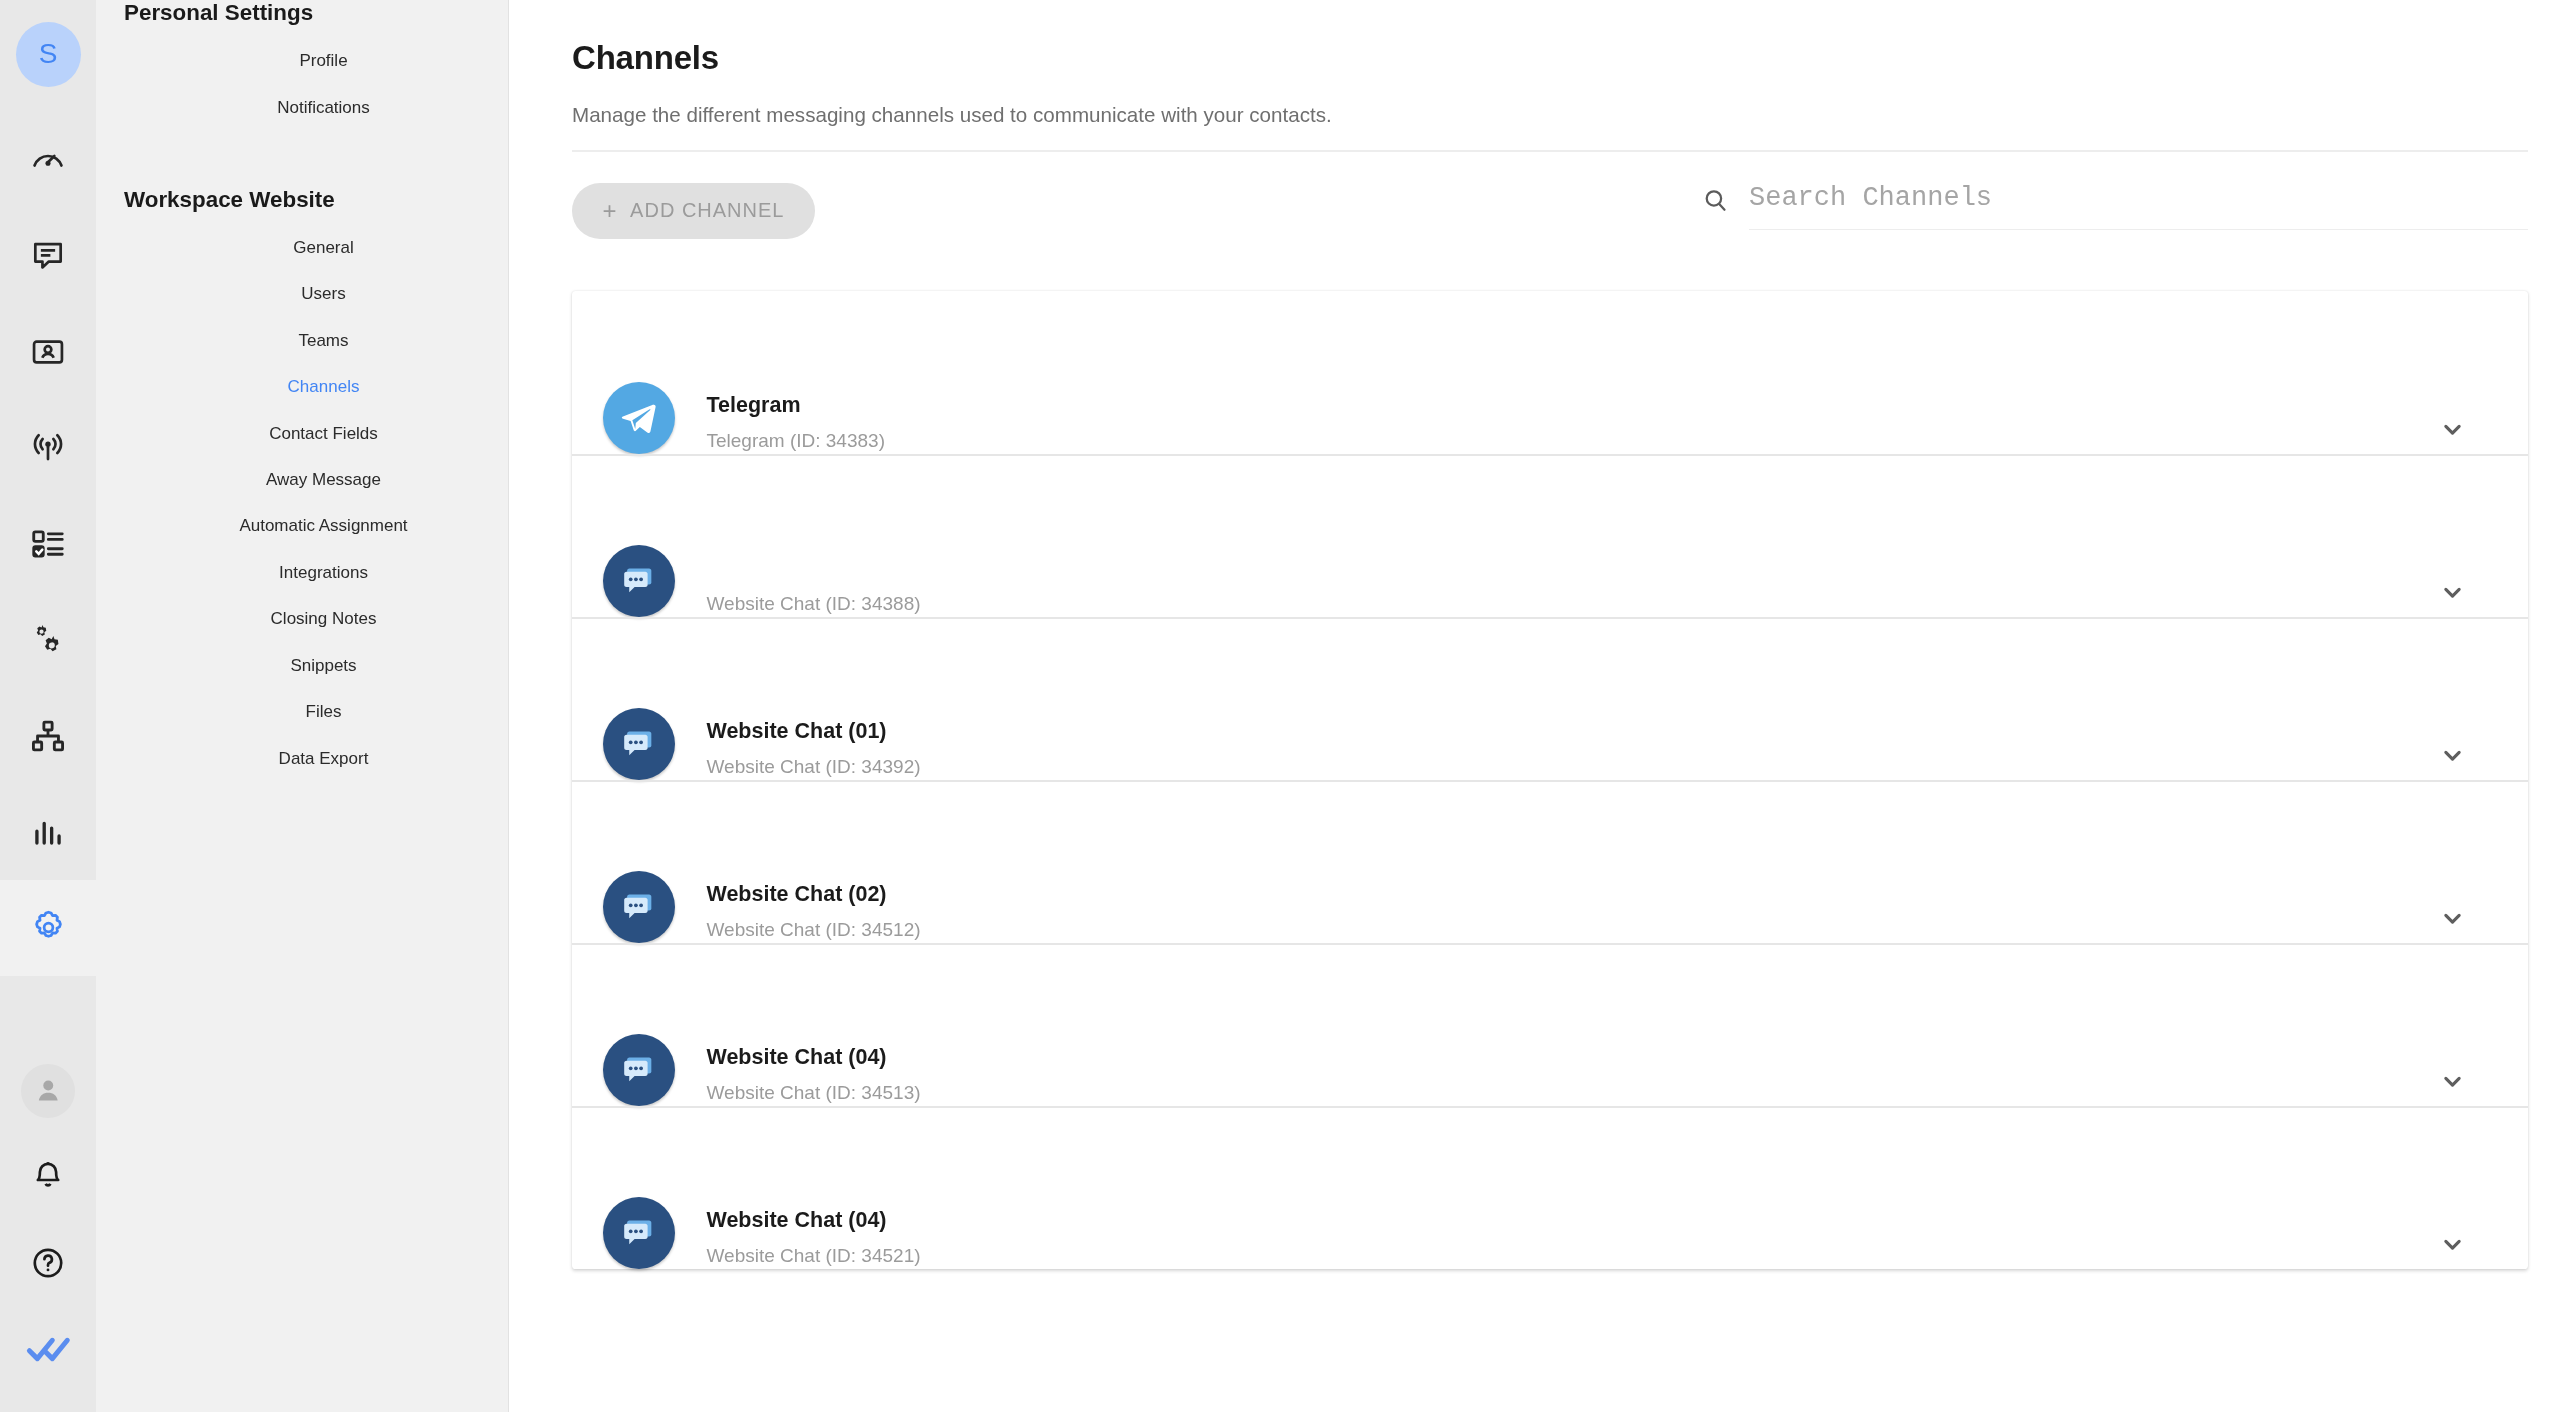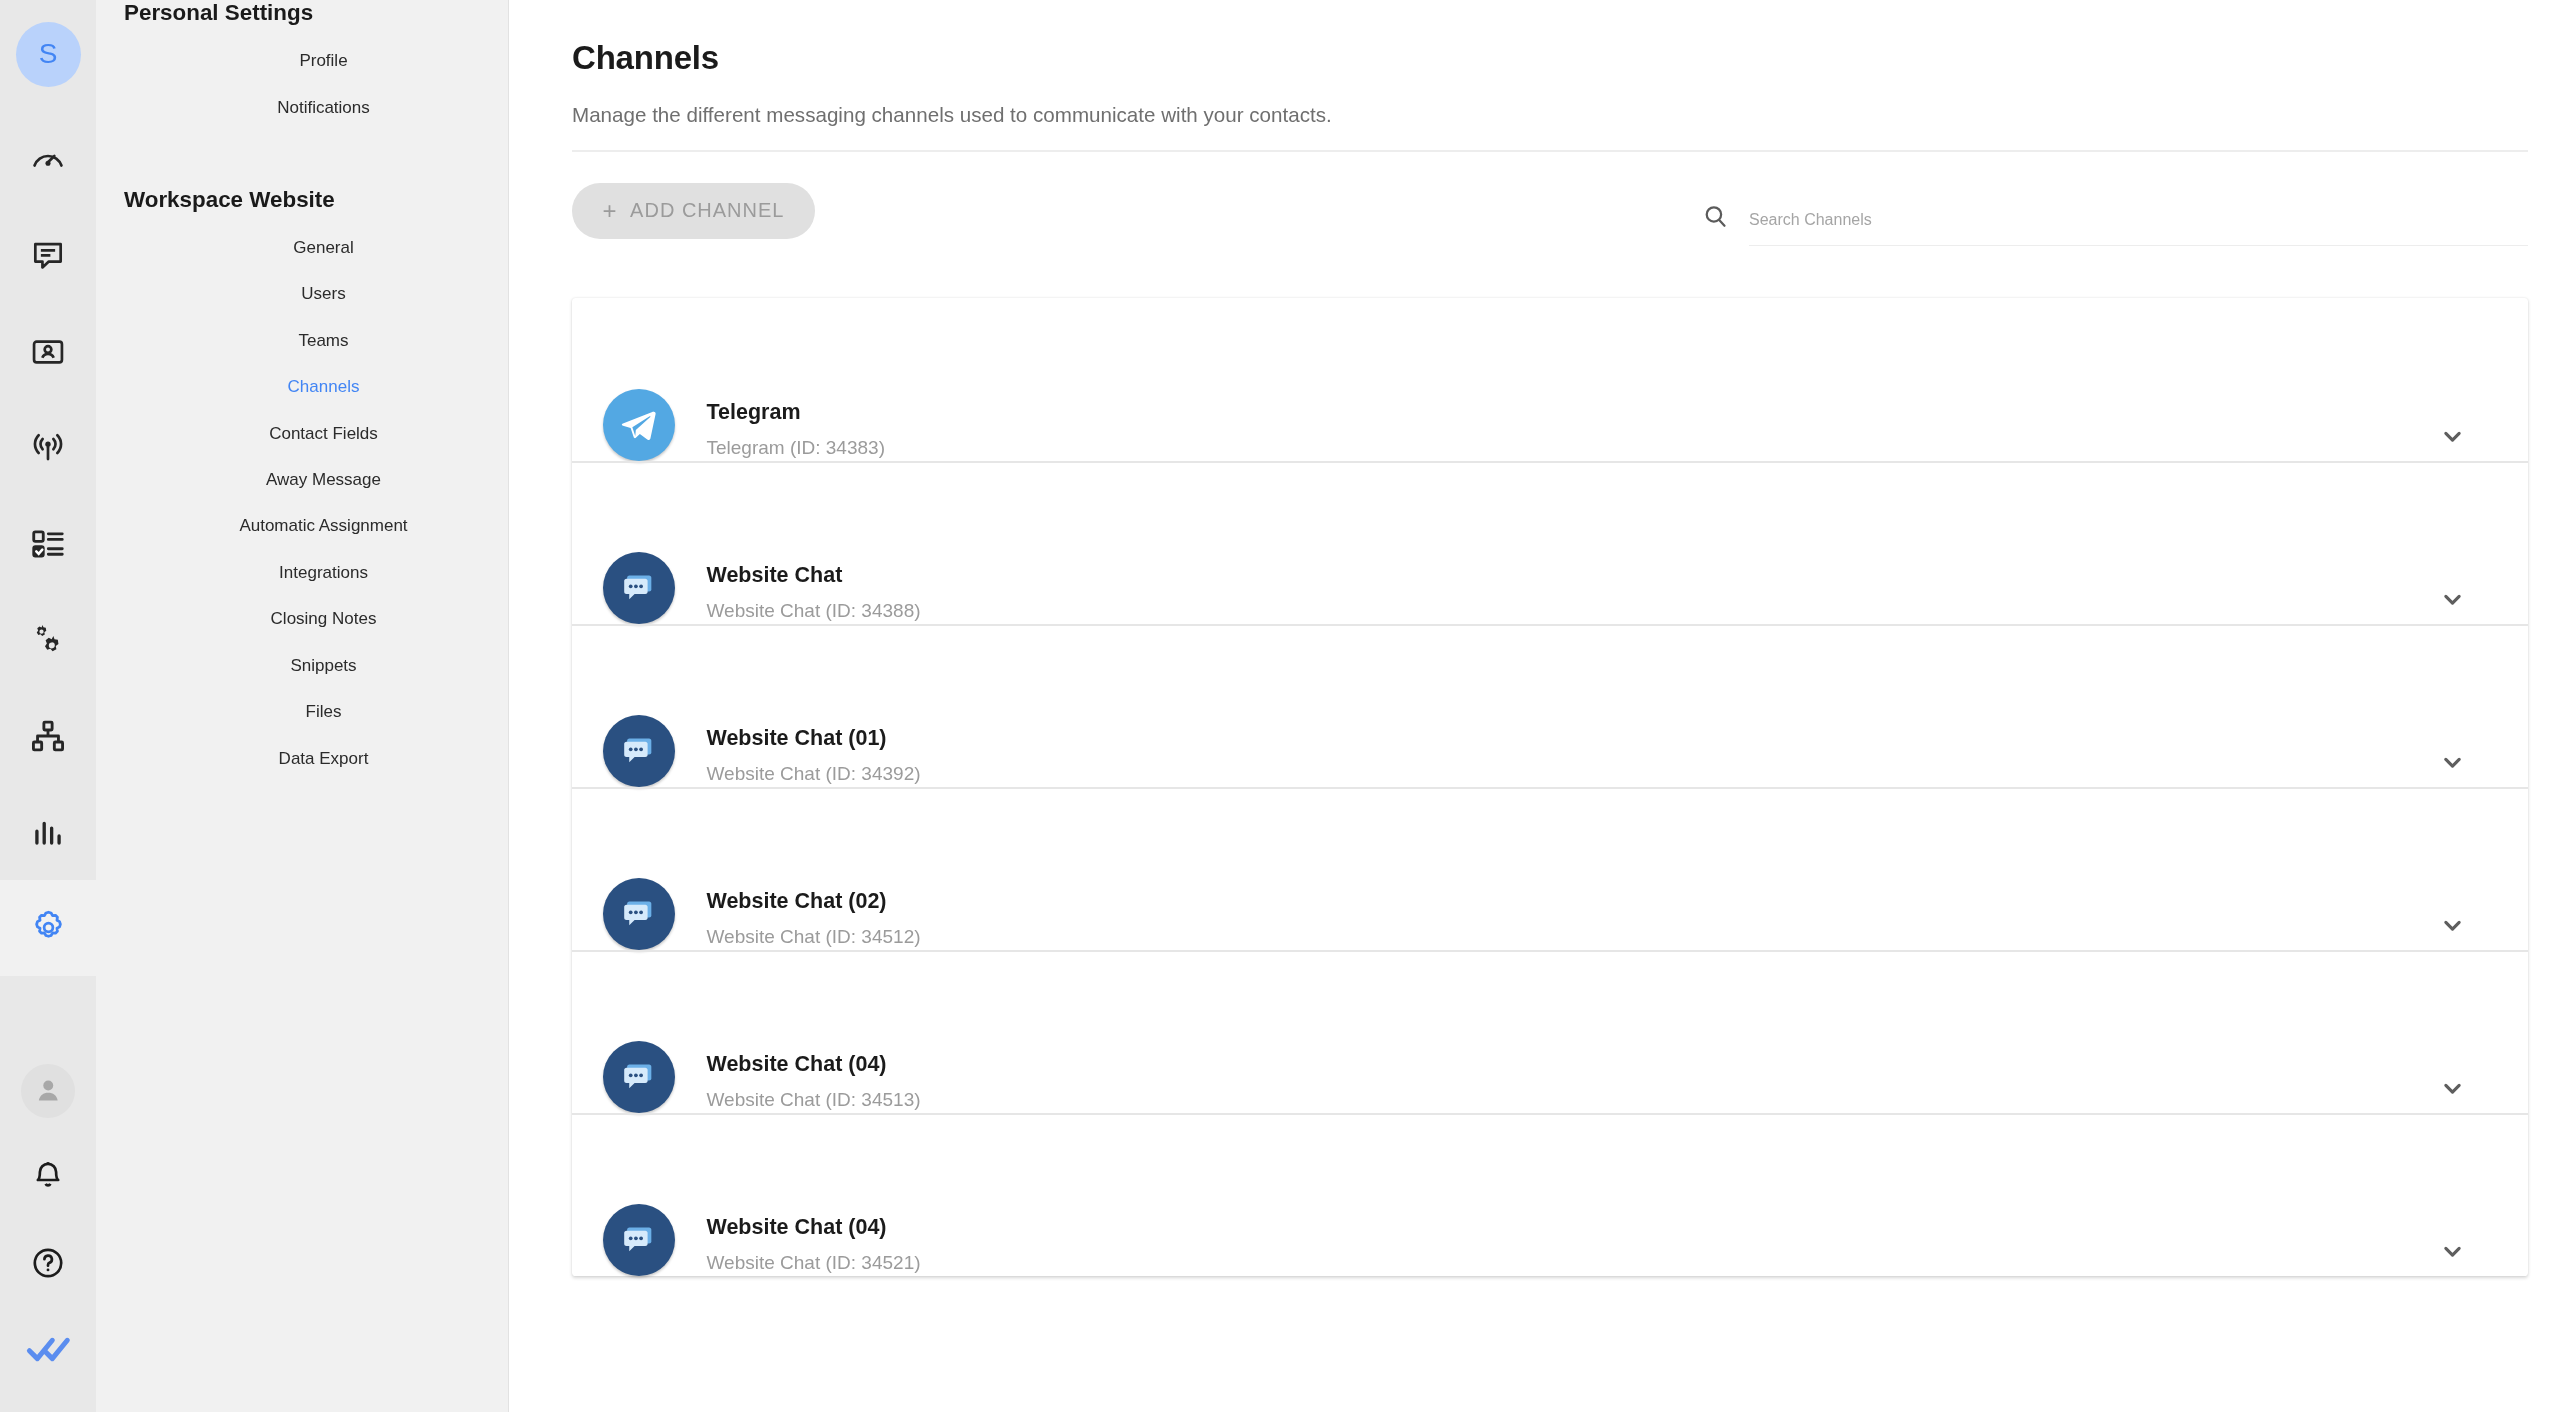--- a/index.html
+++ b/index.html
@@ -177,25 +177,24 @@
   .search-field {
     flex: 1 1 auto;
     border-bottom: 1.8px solid #ededed;
     padding-bottom: 12.6px;
   }
   .search-field input {
     width: 100%;
     border: none;
     outline: none;
     background: transparent;
-    font-family: Liberation Sans, sans-serif;
-    font-size: 16px;
+    font-family: Liberation Mono, monospace;
+    font-size: 27px;
     color: #3a3a3a;
     padding: 0 0 3.6px 0;
-    margin-top: 28px;
   }
   .search-field input::placeholder { color: #a5a5a5; }
 
   
   .channel-card {
     margin-top: 52px;
     background: #ffffff;
     border-radius: 3.6px;
     box-shadow: 0 1.8px 3.6px rgba(0,0,0,0.16), 0 0 1.8px rgba(0,0,0,0.07);
   }
@@ -446,21 +445,20 @@
         <div class="channel-avatar avatar-webchat">
           <svg width="39" height="39" viewBox="0 0 24 24">
             <path d="M6.4 4.6h12.1c.8 0 1.4.6 1.4 1.4v7.1c0 .8-.6 1.4-1.4 1.4H6.4C5.6 14.5 5 13.9 5 13.1V6c0-.8.6-1.4 1.4-1.4z" fill="#6cb0e8"></path>
             <path d="M4.6 6.6h11.6c.8 0 1.4.6 1.4 1.4v6.6c0 .8-.6 1.4-1.4 1.4h-6.6l-3.3 3.3v-3.3H4.6c-.8 0-1.4-.6-1.4-1.4V8c0-.8.6-1.4 1.4-1.4z" fill="#d6eafb"></path>
             <circle cx="7.2" cy="11.3" r="1.15" fill="#2a5081"></circle>
             <circle cx="10.4" cy="11.3" r="1.15" fill="#2a5081"></circle>
             <circle cx="13.6" cy="11.3" r="1.15" fill="#2a5081"></circle>
           </svg>
         </div>
         <div class="channel-text">
-          <div class="channel-name">Website Chat</div>
           <div class="channel-meta">Website Chat (ID: 34388)</div>
         </div>
         <span class="chevron-btn">
           <svg width="29" height="29" viewBox="0 0 24 24" fill="none" stroke="#5e5e5e" stroke-width="2.6" stroke-linecap="round" stroke-linejoin="round">
             <path d="M6.5 9.5L12 15l5.5-5.5"></path>
           </svg>
         </span>
       </div>
 
       <div class="channel-row">

